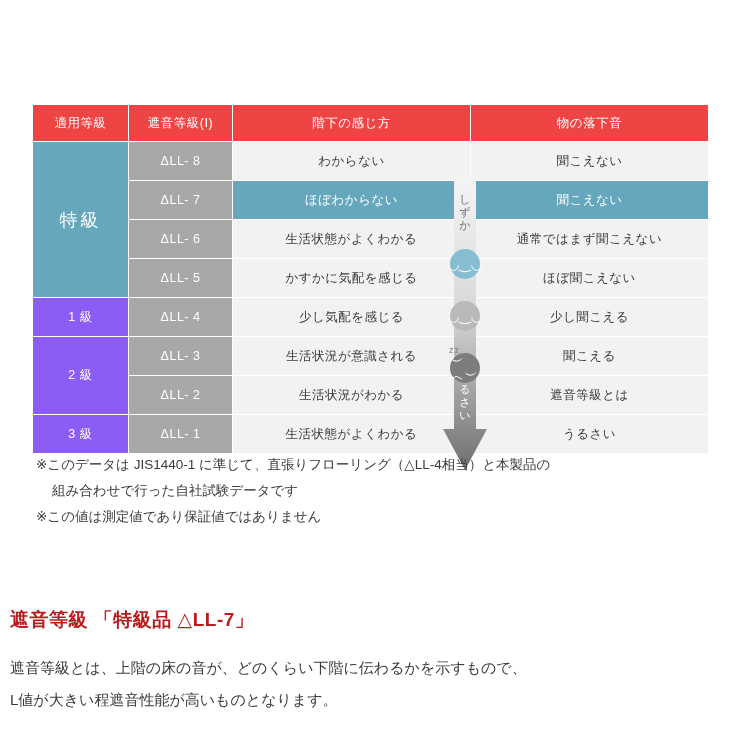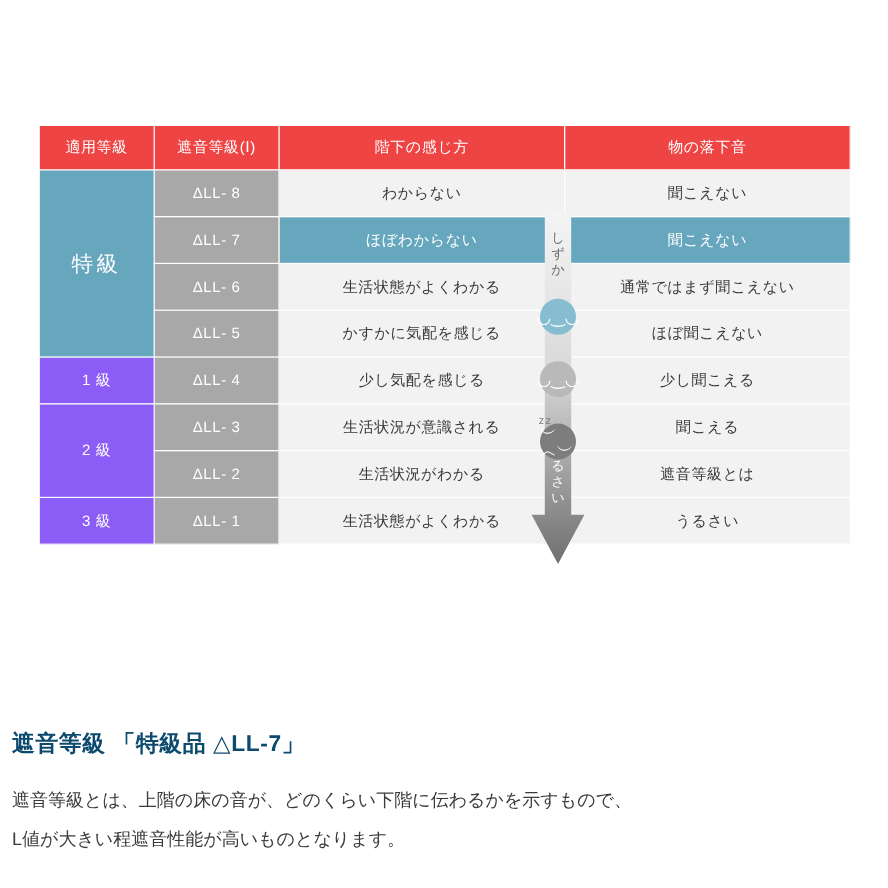--- a/index.html
+++ b/index.html
@@ -148,21 +148,21 @@
     line-height: 26px;
   }
   .notes .indent { padding-left: 16px; display: block; }
 
   
   .section-heading {
     position: absolute;
     left: 10px;
     top: 607px;
     font-size: 19px;
-    color: #0c4a6e;
+    color: #b91c1c;
     font-weight: bold;
     letter-spacing: 0.5px;
   }
   .section-body {
     position: absolute;
     left: 10px;
     top: 652px;
     width: 720px;
     font-size: 15px;
     color: #3a3a3a;
@@ -251,20 +251,25 @@
       <polygon points="11,0 33,0 33,252 44,252 22,293 0,252 11,252" fill="url(#arrowgrad)"></polygon>
     </svg>
     <div class="arrow-label top">しずか</div>
     <div class="arrow-label bottom">うるさい</div>
     <div class="face f1">◡‿◡</div>
     <div class="face f2">◡‿◡</div>
     <div class="face f3">︶︿︶</div>
     <div class="zzz">zz</div>
   </div>
 
+  <div class="notes">
+    <span>※このデータは JIS1440-1 に準じて、直張りフローリング（△LL-4相当）と本製品の</span>
+    <span class="indent">組み合わせで行った自社試験データです</span>
+    <span>※この値は測定値であり保証値ではありません</span>
+  </div>
 
   <div class="section-heading">遮音等級 「特級品 △LL-7」</div>
   <div class="section-body">
     <div>遮音等級とは、上階の床の音が、どのくらい下階に伝わるかを示すもので、</div>
     <div>L値が大きい程遮音性能が高いものとなります。</div>
   </div>
 
 </div>
 
 </body></html>

